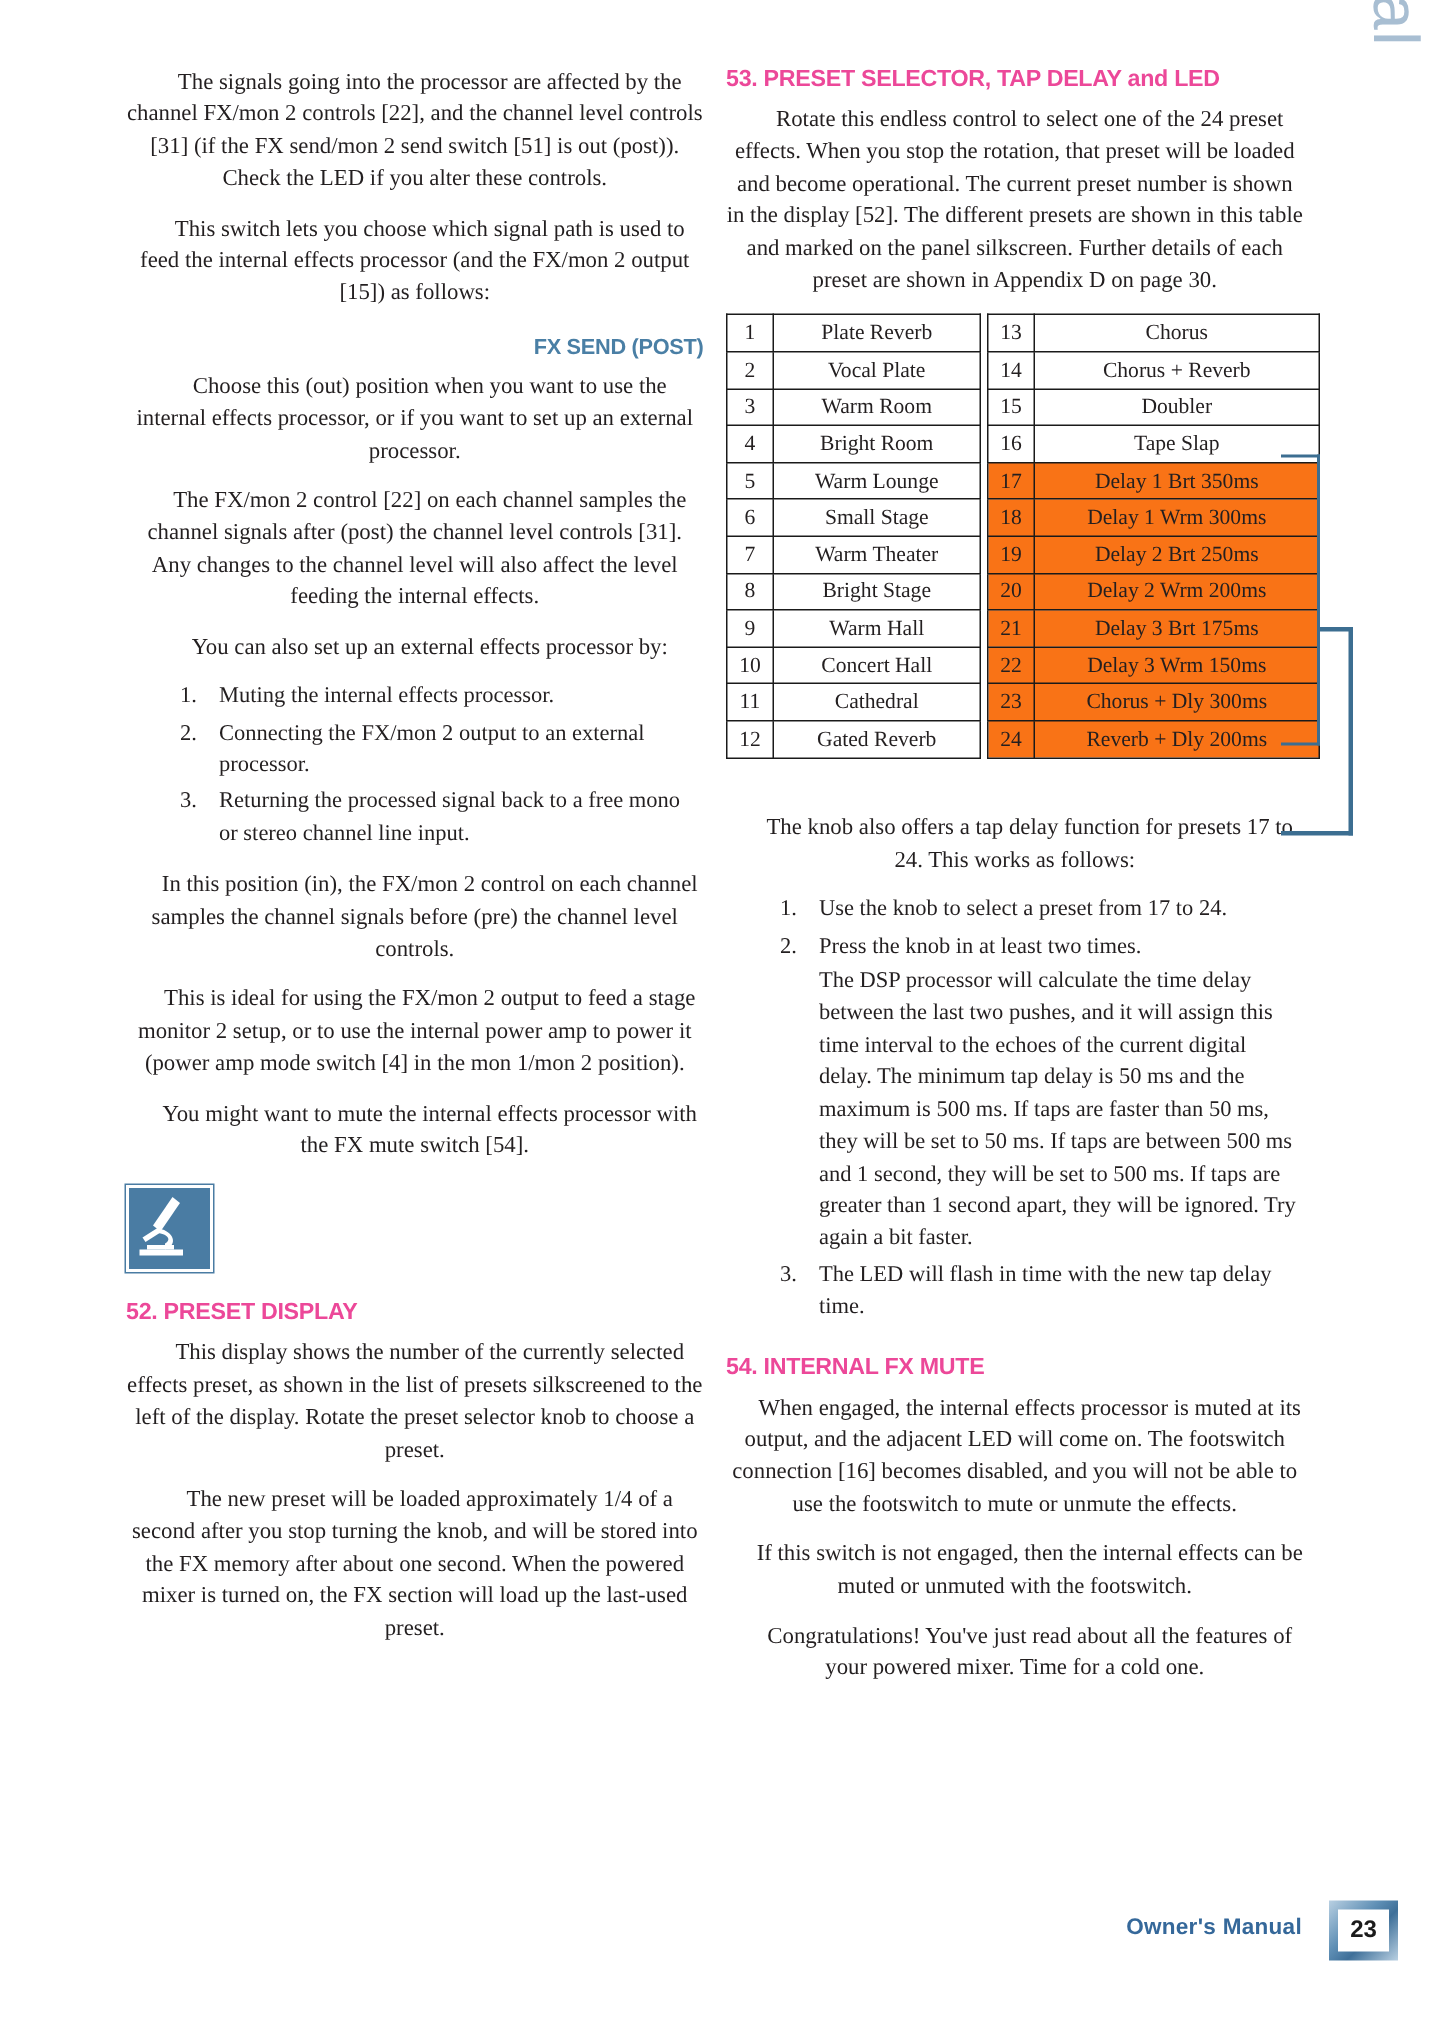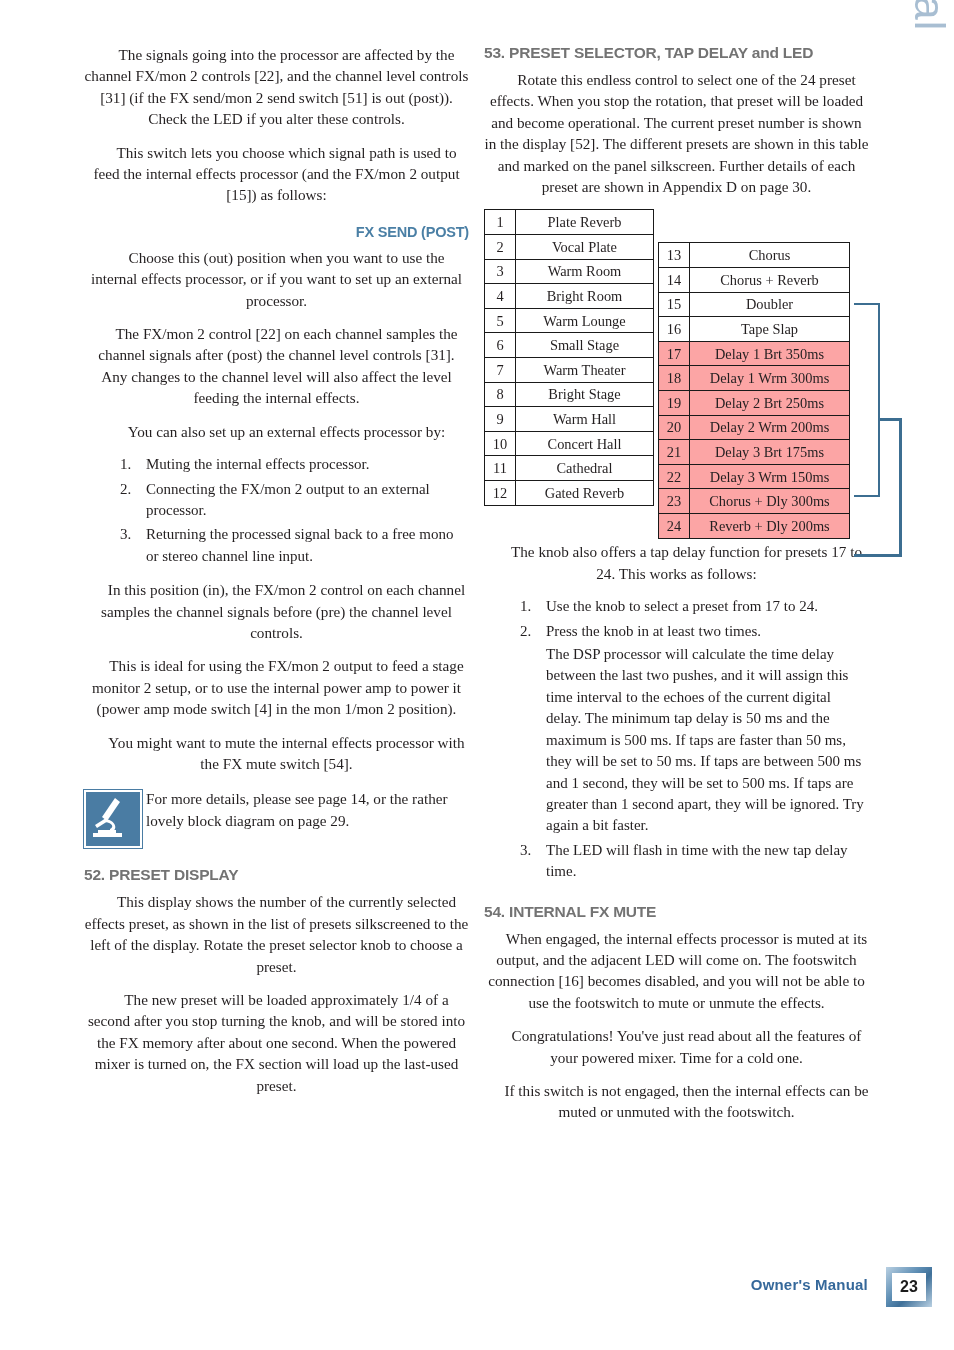--- a/index.html
+++ b/index.html
@@ -32,21 +32,21 @@
 
   
   .col{position:absolute;top:44px;width:385px;}
   .col-left{left:84px;}
   .col-right{left:484px;}
 
   h2.sec{
     font-family:"Liberation Sans", sans-serif;
     font-size:15.5px;
     font-weight:bold;
-    color:#737373;
+    color:#ec4899;
     margin:20px 0 7px 0;
     letter-spacing:-0.2px;
   }
   h3.sub{
     font-family:"Liberation Sans", sans-serif;
     font-size:14.5px;
     font-weight:bold;
     color:#4a7fa5;
     margin:18px 0 7px 13px;
     letter-spacing:-0.2px;
@@ -127,35 +127,35 @@
     margin:10px 0 14px 0;
     height:318px;
   }
   table.preset{
     border-collapse:collapse;
     position:absolute;
     top:0;
     font-size:14.4px;
   }
   table.preset.t1{left:0;width:170px;}
-  table.preset.t2{left:174px;width:192px;margin-top:33px;}
+  table.preset.t2{left:174px;width:222px;}
   table.preset td{
     border:1px solid #1a1a1a;
     height:23.6px;
     padding:0 5px;
     line-height:22px;
     background:#ffffff;
     text-align:center;
   }
   table.preset td.num{
     width:26px;
     text-align:center;
     padding:0 2px;
   }
-  table.preset tr.shaded td{background:#fca5a5;}
+  table.preset tr.shaded td{background:#f97316;}
 
   
   .bracket-thin{
     position:absolute;
     left:370px; top:94px;
     width:24px; height:190px;
     border-top:2px solid #3c6e91;
     border-right:2px solid #3c6e91;
     border-bottom:2px solid #3c6e91;
   }
@@ -246,21 +246,20 @@
           <g fill="#ffffff">
             <path d="M29 6 L34 10 L21 29 L16 25 Z"></path>
             <path d="M20 27 C30 29 33 38 24 41 L24 37 C28 35 27 31 19 30 Z"></path>
             <path d="M9 33 L20 26 L22 29 L11 36 Z"></path>
             <rect x="12" y="38" width="18" height="3"></rect>
             <rect x="7" y="41" width="29" height="4"></rect>
           </g>
         </svg>
       </div>
       <div class="closer-vert">A CLOSER LOOK</div>
-      <span>For more details, please see page 14, or the rather lovely block diagram on page 29.</span>
     </div>
 
     <h2 class="sec">52. PRESET DISPLAY</h2>
     <p class="para">This display shows the number of the currently selected effects preset, as shown in the list of presets silkscreened to the left of the display. Rotate the preset selector knob to choose a preset.</p>
     <p class="para">The new preset will be loaded approximately 1/4 of a second after you stop turning the knob, and will be stored into the FX memory after about one second. When the powered mixer is turned on, the FX section will load up the last-used preset.</p>
   </div>
 
   <div class="col col-right">
 
     <h2 class="sec" style="margin-top:0">53. PRESET SELECTOR, TAP DELAY and LED</h2>
@@ -389,22 +388,22 @@
         <span>Press the knob in at least two times.</span>
         <span class="cont">The DSP processor will calculate the time delay between the last two pushes, and it will assign this time interval to the echoes of the current digital delay. The minimum tap delay is 50 ms and the maximum is 500 ms. If taps are faster than 50 ms, they will be set to 50 ms. If taps are between 500 ms and 1 second, they will be set to 500 ms. If taps are greater than 1 second apart, they will be ignored. Try again a bit faster.</span>
       </li>
       <li>
         <span>The LED will flash in time with the new tap delay time.</span>
       </li>
     </ol>
 
     <h2 class="sec">54. INTERNAL FX MUTE</h2>
     <p class="para">When engaged, the internal effects processor is muted at its output, and the adjacent LED will come on. The footswitch connection [16] becomes disabled, and you will not be able to use the footswitch to mute or unmute the effects.</p>
+    <p class="para">If this switch is not engaged, then the internal effects can be muted or unmuted with the footswitch.</p>
     <p class="para">Congratulations! You've just read about all the features of your powered mixer. Time for a cold one.</p>
-    <p class="para">If this switch is not engaged, then the internal effects can be muted or unmuted with the footswitch.</p>
   </div>
 
   <div class="footer">
     <div class="footer-label">Owner's Manual</div>
     <div class="page-badge">
       <div class="inner">23</div>
     </div>
   </div>
 
 </div>

